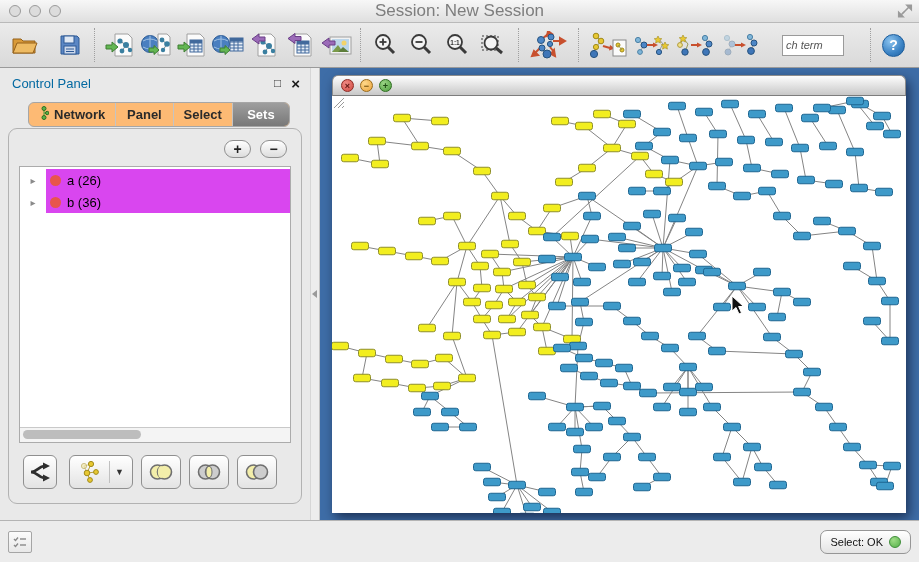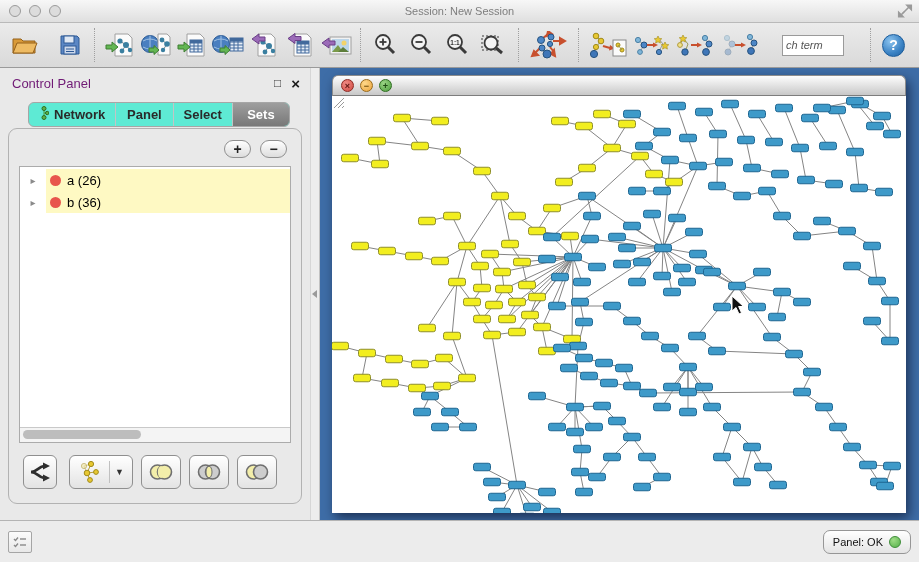--- a/index.html
+++ b/index.html
@@ -4,63 +4,63 @@
 <style>
   html,body{margin:0;padding:0;}
   body{width:919px;height:562px;position:relative;overflow:hidden;
        font-family:"Liberation Sans",sans-serif;background:#e6e6e6;
        -webkit-font-smoothing:antialiased;}
   
   .titlebar{height:22px;background:linear-gradient(#f7f7f7,#dfdfdf);
     border-bottom:1px solid #b9b9b9;display:flex;align-items:center;position:relative;}
   .tl-group{display:flex;gap:8px;margin-left:9px;}
   .tl{width:12px;height:12px;border-radius:50%;border:1px solid #9b9b9b;background:#dcdcdc;box-sizing:border-box;}
-  .win-title{position:absolute;left:0;right:0;text-align:center;font-size:11px;color:#7e7e7e;}
+  .win-title{position:absolute;left:0;right:0;text-align:center;font-size:17px;color:#7e7e7e;}
   .fs-icon{position:absolute;right:6px;top:3px;width:16px;height:16px;}
   
   .toolbar{height:45px;background:linear-gradient(#ebebeb,#d9d9d9);
     border-bottom:1px solid #9a9a9a;display:flex;align-items:center;padding:0 6px;box-sizing:border-box;}
   .tb{width:34px;height:38px;border:none;background:transparent;display:flex;
       align-items:center;justify-content:center;padding:0;margin:0 1px;}
   .tb svg{display:block;}
   .tb-sep{width:1px;height:34px;border-left:1px dotted #9f9f9f;margin:0 6px;}
   .tb-spacer{width:10px;}
   .search-input{width:54px;height:19px;border:1px solid #9a9a9a;background:#fff;
       font-family:"Liberation Sans",sans-serif;font-size:11px;padding:0 3px;margin:0 20px;}
   .search-input::placeholder{font-style:italic;color:#555;opacity:1;}
   .help-btn{width:23px;height:23px;border-radius:50%;border:1px solid #1d5d9b;
       background:radial-gradient(circle at 35% 30%,#8cc4ef,#3a82c4 60%,#22619e);
       color:#fff;font-weight:bold;font-size:14px;display:flex;align-items:center;justify-content:center;margin-left:4px;}
   
   .main{position:absolute;top:68px;left:0;right:0;bottom:42px;display:flex;}
   
   .control-panel{width:310px;background:#e9e9e9;position:relative;box-sizing:border-box;}
   .cp-header{height:26px;display:flex;align-items:center;padding:2px 10px 0 12px;}
-  .cp-title{font-size:13px;color:#701a75;flex:1;}
+  .cp-title{font-size:13px;color:#0369a1;flex:1;}
   .cp-float{color:#3c3c3c;font-size:12px;margin-right:10px;}
   .cp-close{color:#1c1c1c;font-size:15px;font-weight:bold;}
-  .cp-tabs{display:flex;height:23px;margin:6px 20px 0 28px;background:#5eead4;
+  .cp-tabs{display:flex;height:23px;margin:6px 20px 0 28px;background:#fdba74;
      border:1px solid #a6a6a6;border-radius:6px;overflow:hidden;}
   .cp-tab{display:flex;align-items:center;justify-content:center;font-size:13px;font-weight:bold;
      color:#2a2a2a;border-right:1px solid #c4c4c4;padding:0 10px;flex:1;gap:5px;}
   .cp-tab:last-child{border-right:none;}
   .cp-tab.active{background:linear-gradient(#9e9e9e,#787878);color:#fff;}
   .cp-box{position:absolute;top:60px;left:8px;right:8px;bottom:16px;
      border:1px solid #b2b2b2;border-radius:9px;display:flex;flex-direction:column;}
   .pm-row{display:flex;justify-content:flex-end;gap:9px;padding:11px 14px 8px;}
   .pm-btn{width:27px;height:18px;border:1px solid #909090;border-radius:9px;
      background:linear-gradient(#ffffff,#dddddd);font-size:14px;font-weight:bold;color:#222;
      line-height:15px;text-align:center;padding:0;}
   .list-wrap{flex:1;margin:0 10px;border:1px solid #ababab;background:#fff;
      display:flex;flex-direction:column;overflow:hidden;}
   .set-list{flex:1;padding-top:2px;}
   .set-row{height:22px;display:flex;align-items:center;}
   .row-expander{width:26px;text-align:center;color:#8a8a8a;font-size:10px;flex:none;}
   .row-body{flex:1;height:22px;display:flex;align-items:center;gap:6px;padding-left:4px;}
-  .set-row.selected .row-body{background:#fef9c3;}
+  .set-row.selected .row-body{background:#d946ef;}
   .row-dot{width:11px;height:11px;border-radius:50%;background:#e8554c;flex:none;}
   .row-label{font-size:13px;color:#000;}
   .hscroll{height:14px;border-top:1px solid #c9c9c9;background:#f4f4f4;position:relative;}
   .hthumb{position:absolute;left:3px;top:2px;height:9px;width:118px;background:#bdbdbd;border-radius:5px;}
   .cp-bottom{display:flex;align-items:center;padding:12px 14px 14px;}
   .cbtn{height:34px;border:1px solid #8f8f8f;border-radius:6px;
      background:linear-gradient(#ffffff,#e3e3e3);display:flex;align-items:center;justify-content:center;padding:0;}
   .cbtn.split{width:34px;}
   .cbtn.combo{width:64px;margin-left:12px;gap:2px;}
   .combo-divider{width:1px;height:22px;background:#c0c0c0;margin:0 3px;}
@@ -962,18 +962,18 @@
       <svg width="14" height="12" viewBox="0 0 14 12">
         <g stroke="#8a8a8a" stroke-width="1.4" fill="none">
           <path d="M1 3 l1.5 1.5 L5 1.5"></path>
             <line x1="7" y1="3" x2="13" y2="3"></line>
           <path d="M1 9 l1.5 1.5 L5 7.5"></path>
             <line x1="7" y1="9" x2="13" y2="9"></line>
         </g>
       </svg>
     </button>
     <button class="memory-btn">
-      <span>Panel: OK</span>
+      <span>Select: OK</span>
       <span class="mem-dot"></span>
     </button>
   </div>
 
 </div>
 
 </body></html>

